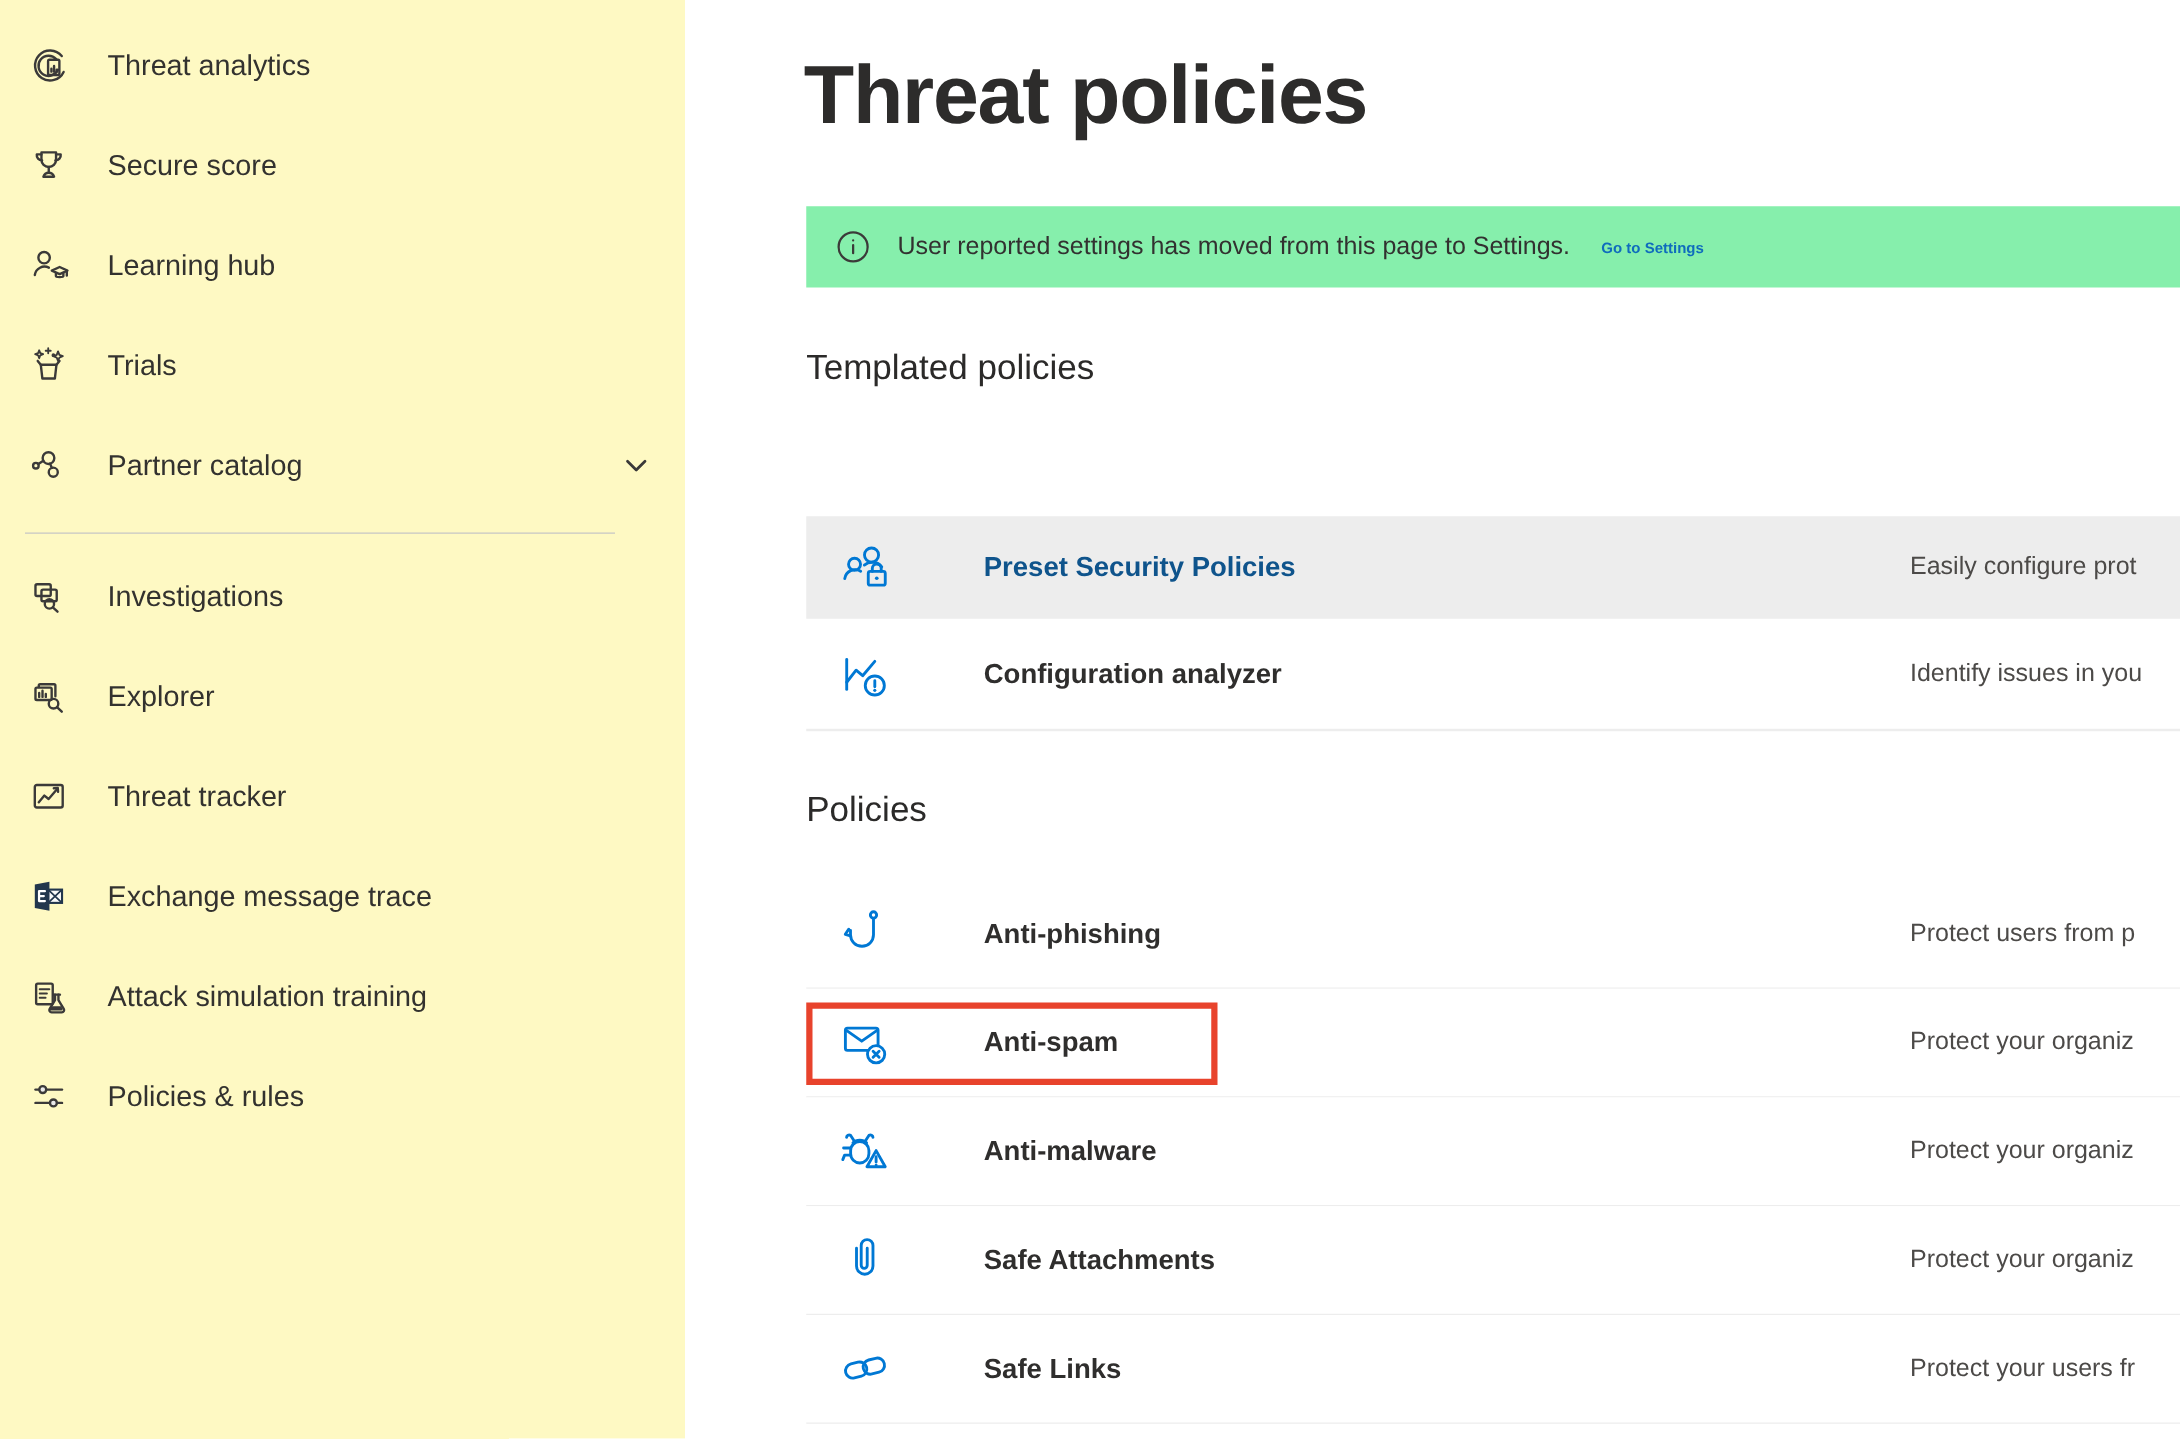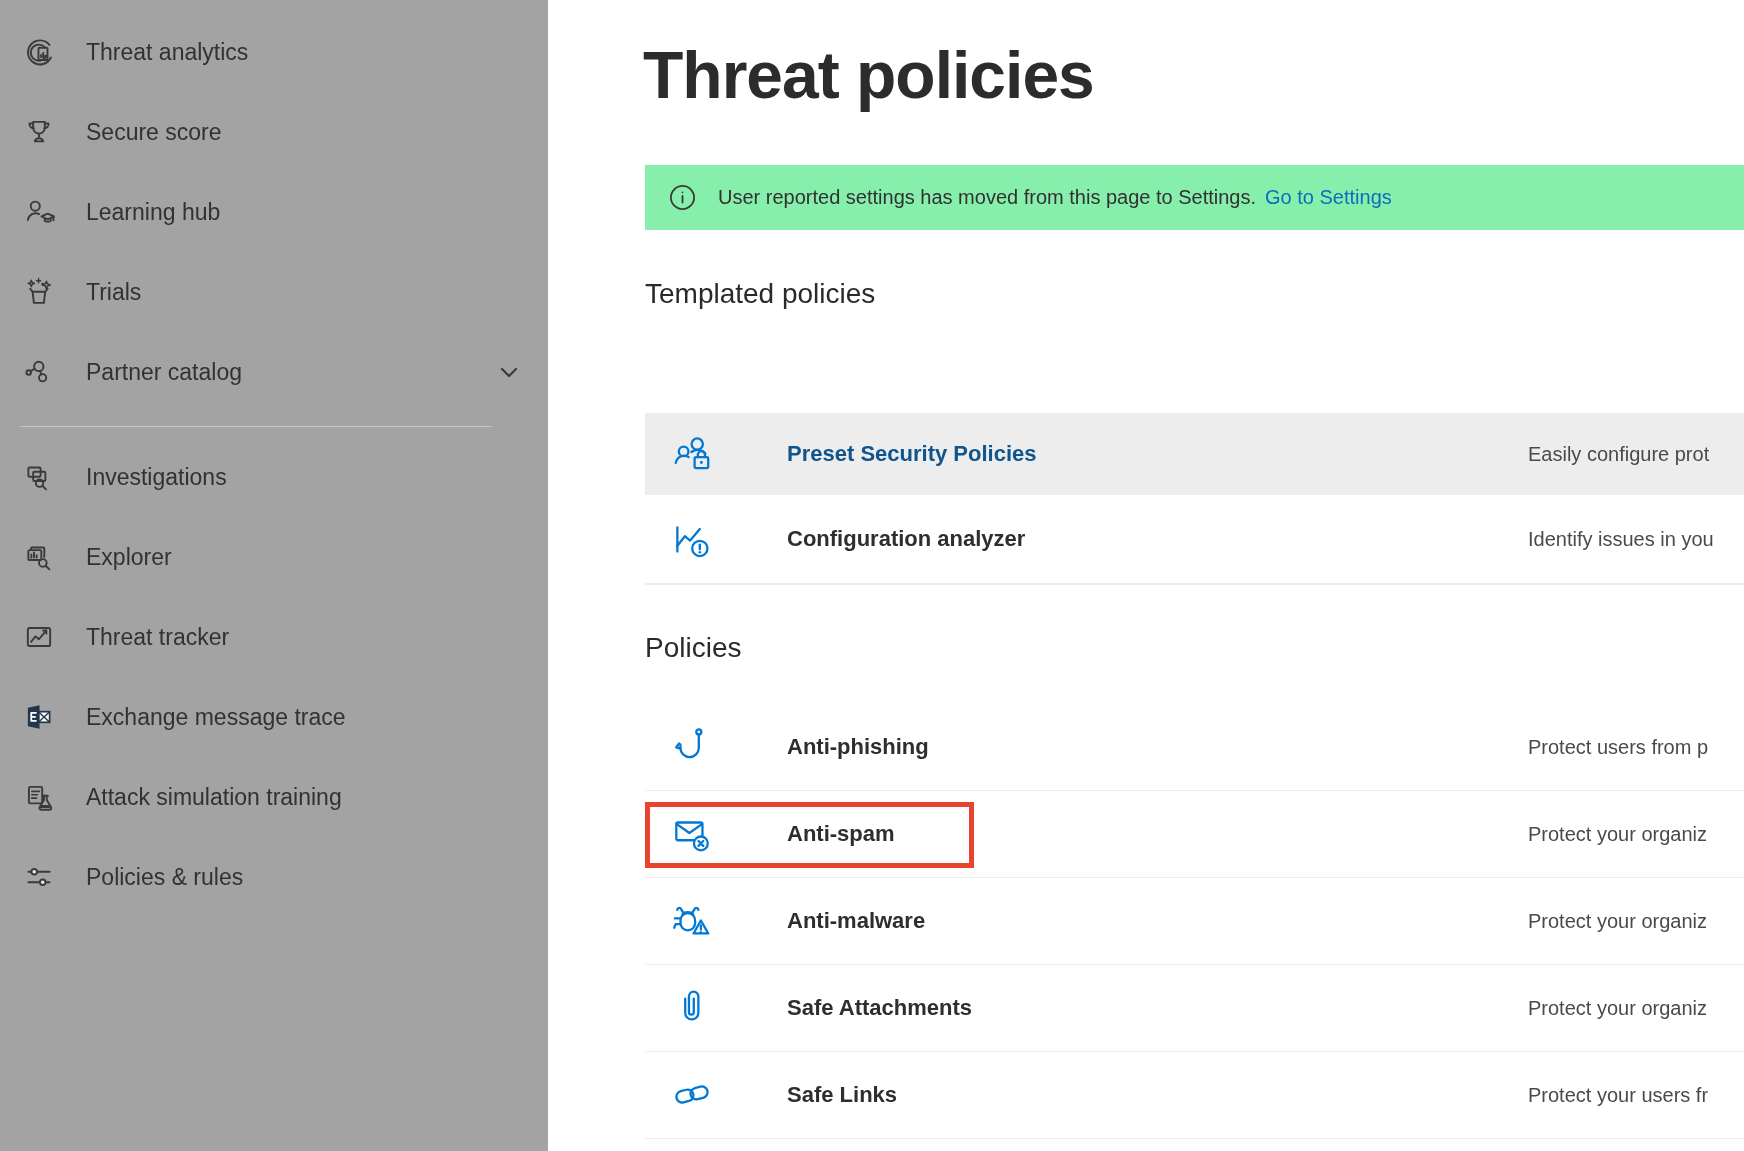--- a/index.html
+++ b/index.html
@@ -1,35 +1,35 @@
 <!DOCTYPE html>
 <html><head>
 <meta charset="utf-8">
 <style>
   html,body{margin:0;padding:0;background:#fff;}
   .canvas{
     position:relative;width:1744px;height:1151px;overflow:hidden;background:#fff;
     font-family:"Liberation Sans",sans-serif;color:#323130;
   }
   
-  .sidebar{position:absolute;left:0;top:0;width:548px;height:1151px;background:#a3a3a3;padding-top:12px;box-sizing:border-box;}
+  .sidebar{position:absolute;left:0;top:0;width:548px;height:1151px;background:#fef9c3;padding-top:12px;box-sizing:border-box;}
   .side-item{display:flex;align-items:center;height:80px;padding:0 26px 0 22px;cursor:pointer;}
   .side-item .sicon{width:34px;height:34px;flex:none;display:flex;align-items:center;justify-content:center;}
   .side-item .slbl{margin-left:30px;font-size:23px;color:#33322f;white-space:nowrap;}
   .side-item.bold .slbl{font-weight:700;color:#252423;}
   .side-spacer{flex:1;}
   .side-chevron{width:26px;height:26px;flex:none;}
   .side-divider{height:1px;background:#c6c6c6;margin:14px 56px 10px 20px;}
   svg.sic{stroke:#3b3a39;fill:none;stroke-width:1.8;stroke-linecap:round;stroke-linejoin:round;}
   
   .title{position:absolute;left:643px;top:38px;margin:0;font-size:66px;line-height:1.15;font-weight:700;letter-spacing:-1px;color:#2d2c2b;}
   .banner{position:absolute;left:645px;top:165px;width:1099px;height:65px;background:#86efac;display:flex;align-items:center;overflow:hidden;}
   .banner .info-ic{margin-left:24px;flex:none;display:flex;}
   .banner .btext{margin-left:22px;font-size:20px;color:#323130;white-space:nowrap;}
-  .banner .blink{margin-left:9px;font-size:20px;color:#0f6cbd;white-space:nowrap;cursor:pointer;text-decoration:none;}
+  .banner .blink{margin-left:25px;font-size:12px;color:#0f6cbd;white-space:nowrap;cursor:pointer;text-decoration:none;font-weight:bold;}
   .sec-heading{position:absolute;left:645px;margin:0;font-size:28px;font-weight:400;color:#2b2a29;}
   #h-templated{top:278px;}
   #h-policies{top:632px;}
   .tlist{position:absolute;left:645px;top:373px;width:1099px;}
   .plist{position:absolute;left:645px;top:704px;width:1099px;}
   .list-row{position:relative;overflow:hidden;cursor:pointer;}
   .row-preset{height:82px;background:#ededed;margin-top:40px;}
   .row-config{height:88px;border-bottom:2px solid #ededed;}
   .prow{height:86px;border-bottom:1px solid #ededed;background:#fff;}
   .row-icon{position:absolute;left:24px;top:50%;transform:translateY(-50%);width:46px;height:46px;display:flex;align-items:center;justify-content:center;}

